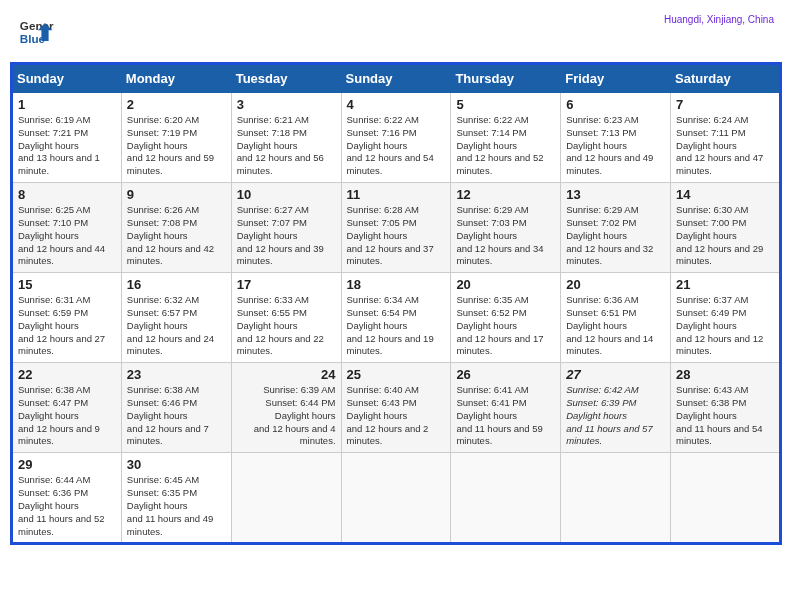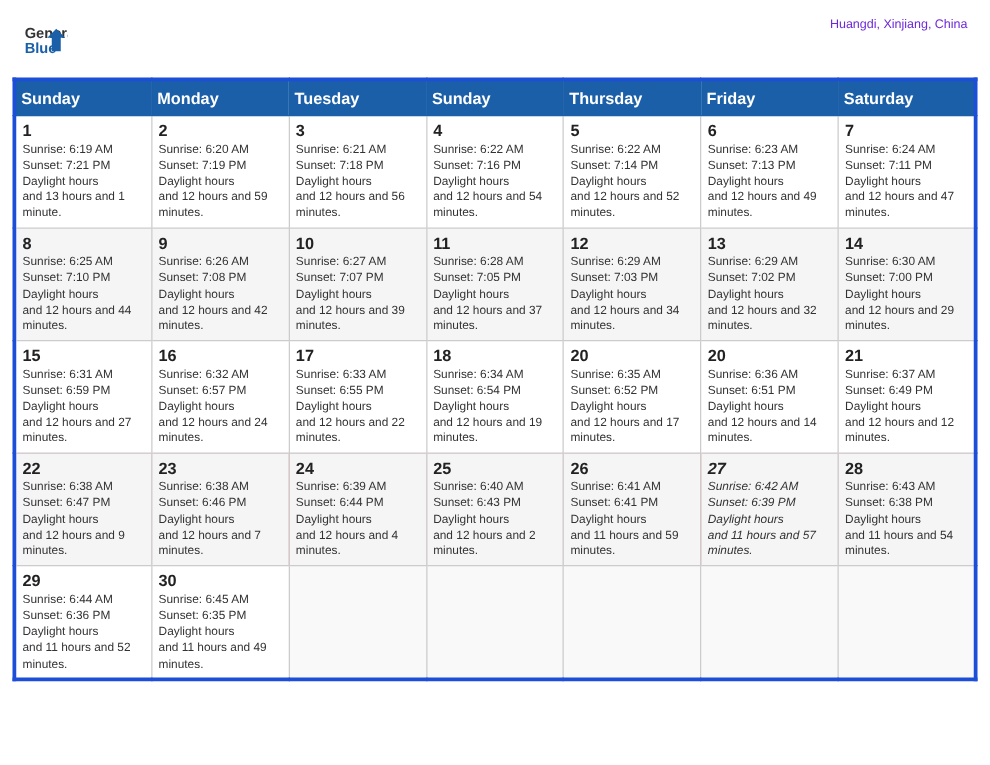--- a/index.html
+++ b/index.html
@@ -315,21 +315,21 @@
       </td>
         <td style="background: rgb(245, 245, 245);">
         <span class="day-number">23</span>
         <div class="day-info">
           Sunrise: 6:38 AM<br>
           Sunset: 6:46 PM<br>
           Daylight hours<br>
           and 12 hours and 7 minutes.
         </div>
       </td>
-        <td style="background: rgb(245, 245, 245);">
+        <td style="background: rgb(245, 245, 245); text-align: right;">
         <span class="day-number">24</span>
         <div class="day-info">
           Sunrise: 6:39 AM<br>
           Sunset: 6:44 PM<br>
           Daylight hours<br>
           and 12 hours and 4 minutes.
         </div>
       </td>
         <td style="background: rgb(245, 245, 245);">
         <span class="day-number">25</span>

